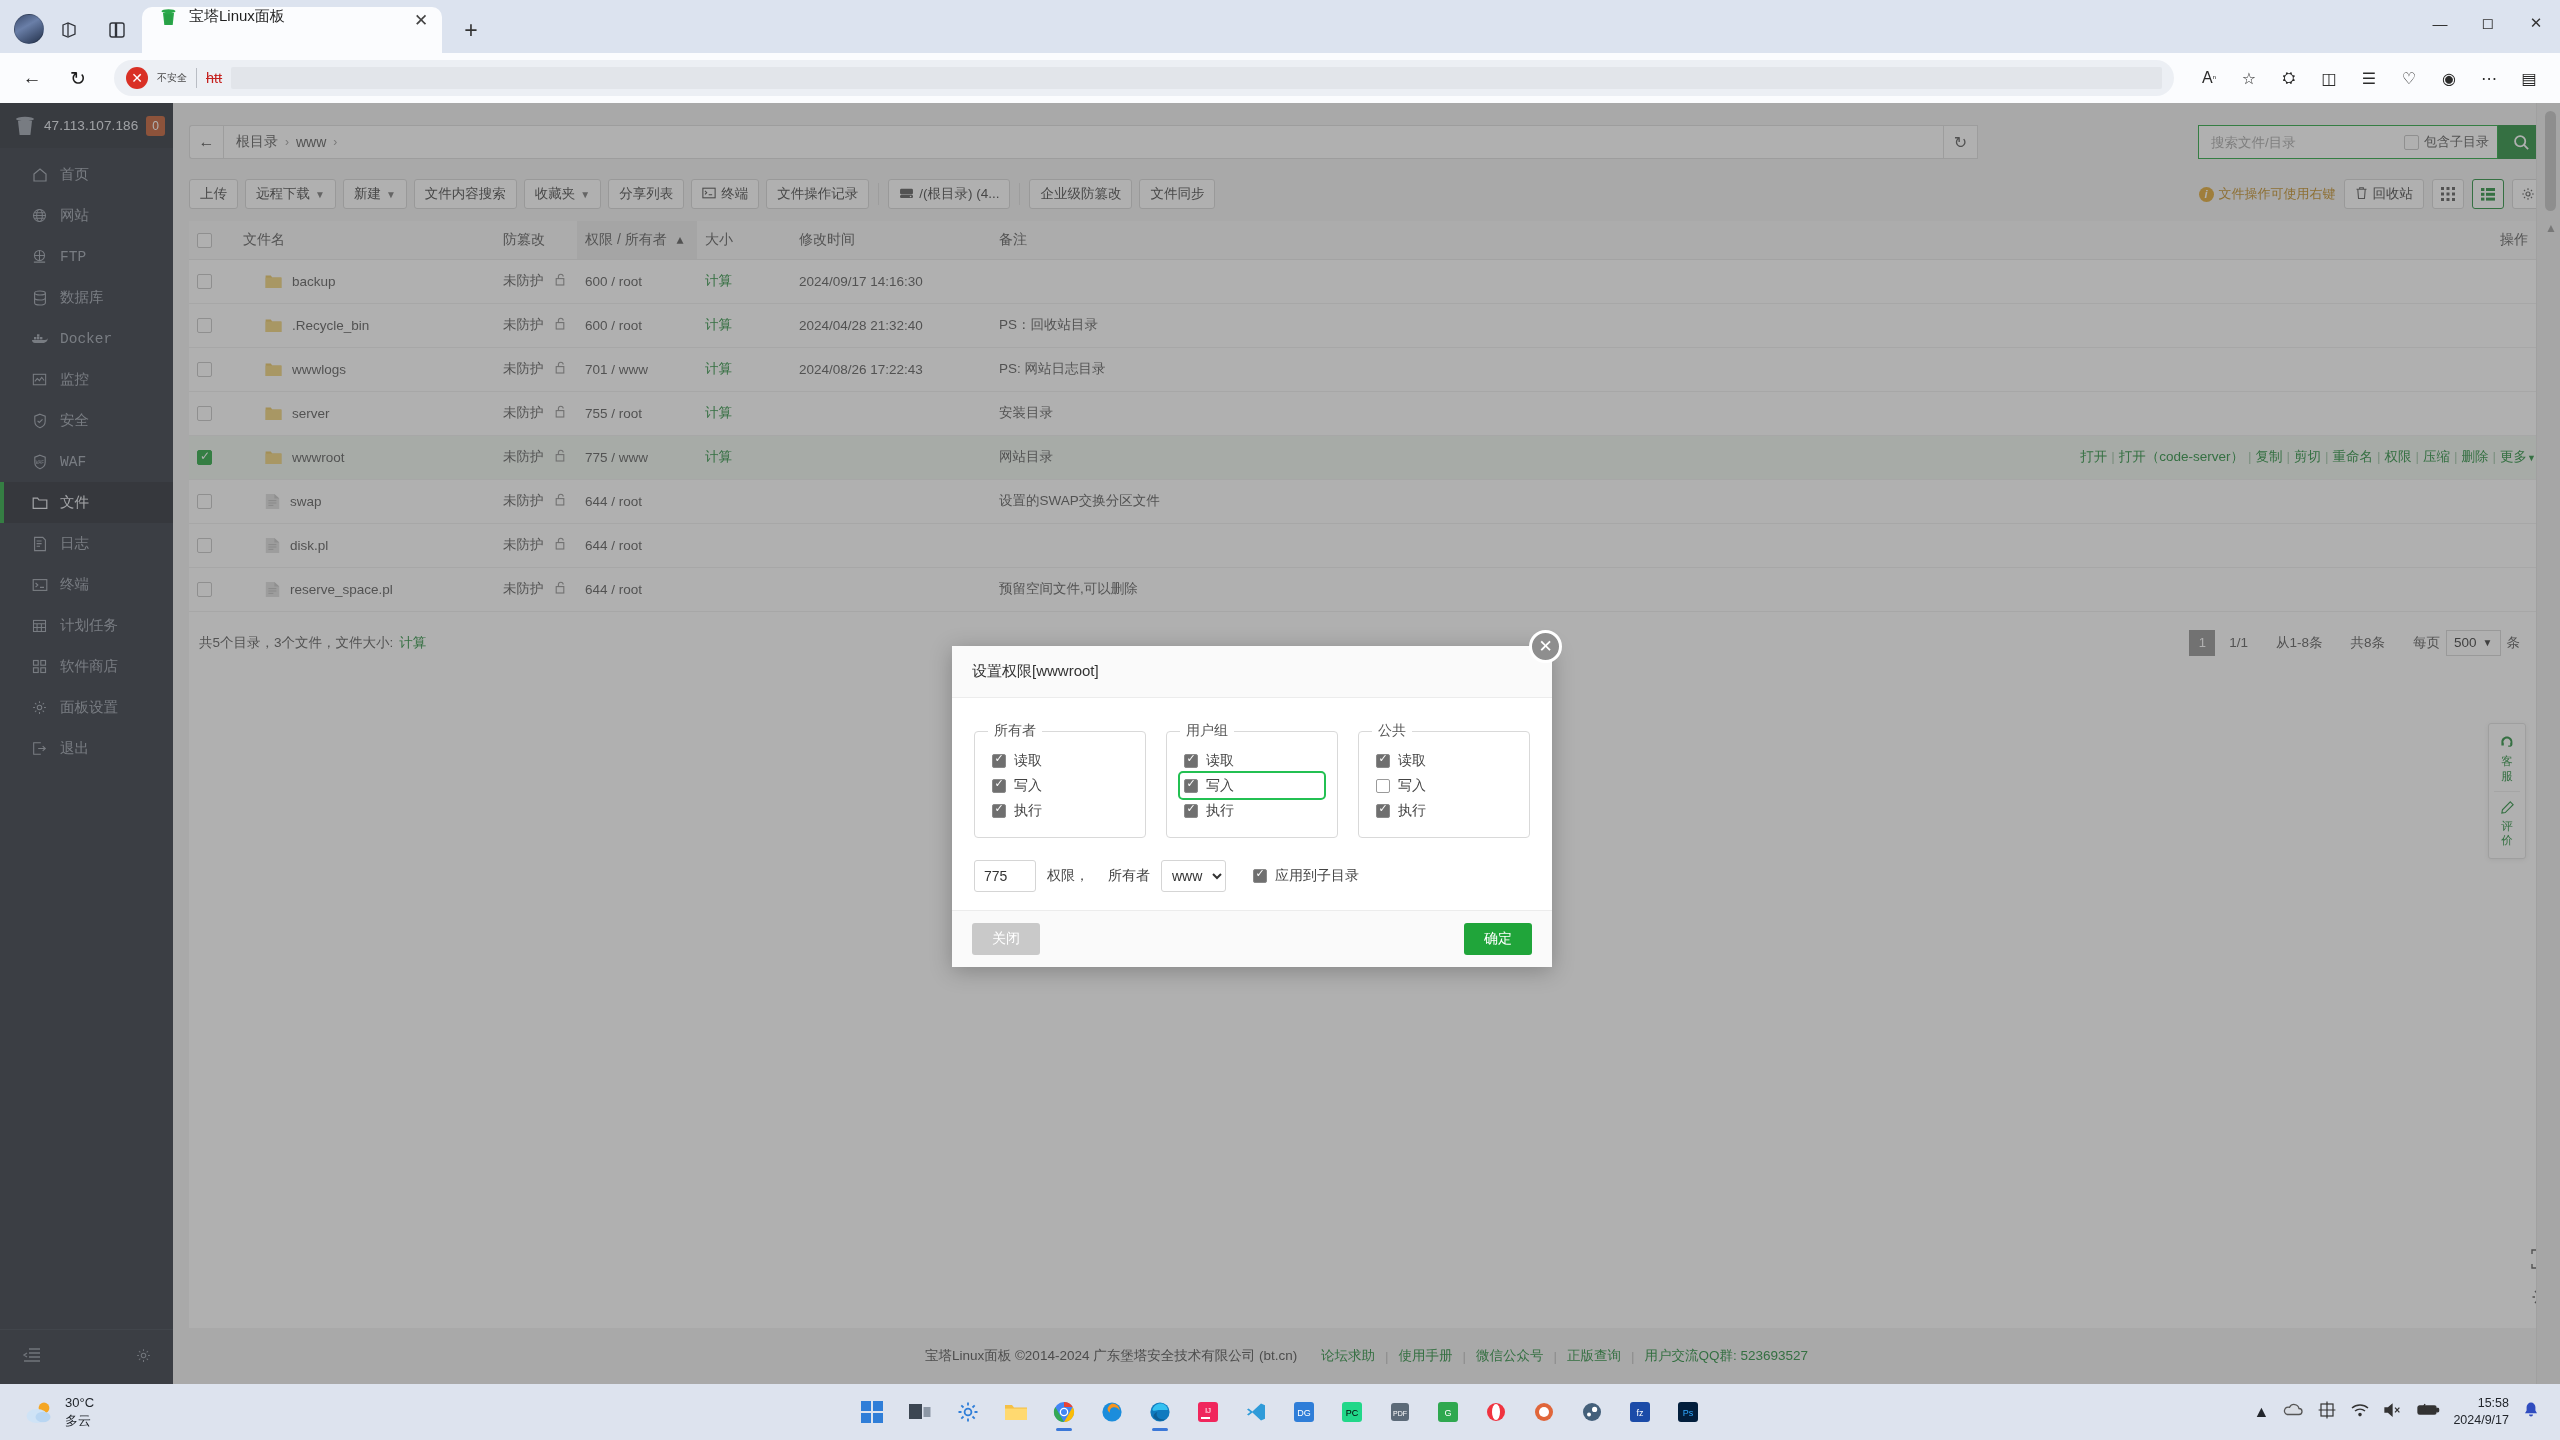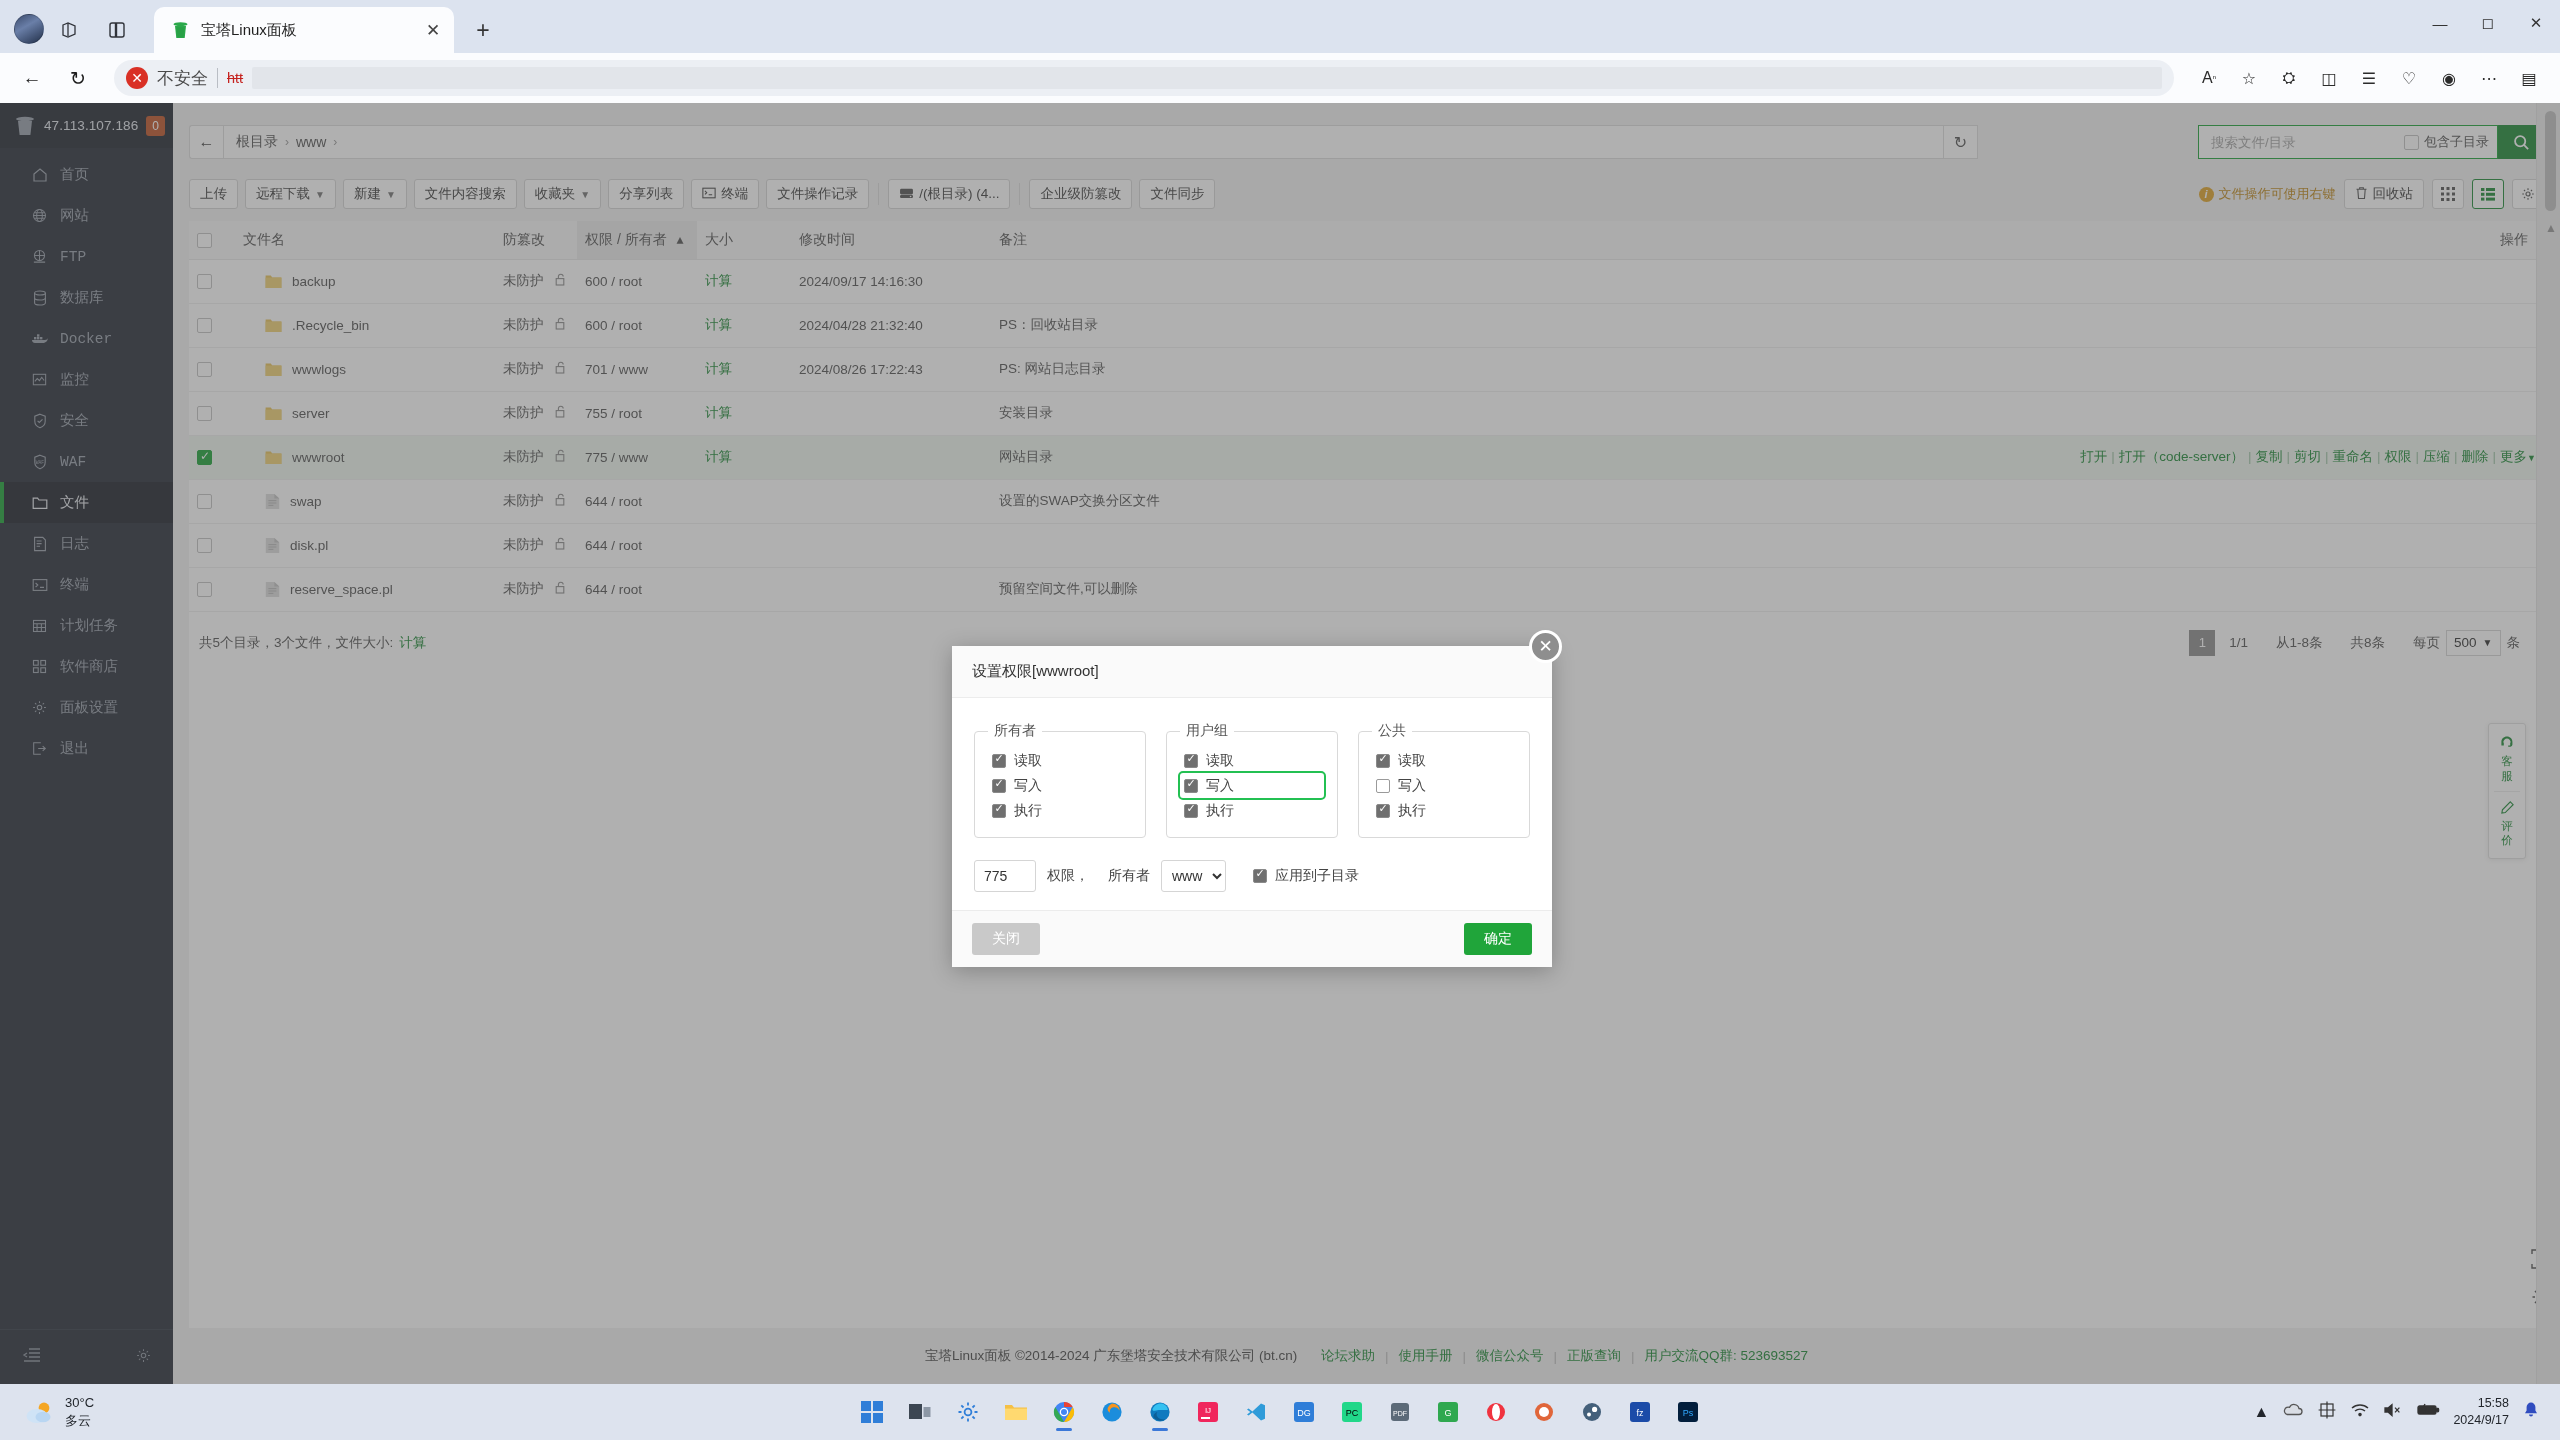--- a/index.html
+++ b/index.html
@@ -16,39 +16,39 @@
     padding-left: 14px; gap: 2px; position: relative; flex: 0 0 53px;
   }
   .tb-icon { width: 46px; height: 46px; display:flex; align-items:center; justify-content:center; color:#30333a; }
   .profile-av {
     width: 30px; height: 30px; border-radius: 50%;
     background: linear-gradient(150deg,#3a4a6b 0%, #6a7fa8 40%, #22304a 100%);
     margin-bottom: 9px; border: 1px solid rgba(0,0,0,.15);
   }
   .tab {
     height: 46px; min-width: 300px; max-width: 320px; background: #fbfcfe;
-    border-radius: 10px 10px 0 0; display: flex; align-items: center;
-    padding: 0 8px 0 16px; gap: 11px; margin-left: 12px; position: relative;
+    border-radius: 10px 10px 0 0; display: flex; 
+    padding: 0 8px 0 16px; gap: 11px; margin-left: 0; position: relative;
   }
   .tab-fav { width: 20px; height: 20px; flex: 0 0 20px; display:flex; align-items:center; justify-content:center;}
   .tab-title { flex: 1; font-size: 15px; color: #1f1f1f; white-space: nowrap; overflow: hidden; }
   .tab-close { width: 26px; height: 26px; border-radius: 4px; display:flex; align-items:center; justify-content:center; font-size:17px; color:#444; }
   .tab-new { width: 38px; height: 38px; margin: 0 0 4px 8px; display:flex; align-items:center; justify-content:center; font-size:23px; color:#333; border-radius:6px;}
   .winctl { position:absolute; right: 0; top: 0; height: 46px; display:flex; }
   .winctl div { width: 48px; height: 46px; display:flex; align-items:center; justify-content:center; font-size:15px; color:#333; }
 
   .navbar { height: 50px; background: #fbfcfe; display: flex; align-items: center; padding: 0 12px; gap: 6px; flex: 0 0 50px;}
   .nav-btn { width: 40px; height: 40px; border-radius: 50%; display:flex; align-items:center; justify-content:center; color:#1b1b1b; font-size:19px; }
   .omnibox {
     flex: 1; height: 36px; background: #eceff4; border-radius: 18px;
     display: flex; align-items: center; padding: 0 12px; gap: 9px; margin: 0 10px;
     min-width: 0;
   }
   .sec-badge { width: 22px; height: 22px; border-radius: 50%; background:#d93025; color:#fff; display:flex;align-items:center;justify-content:center;font-size:14px;font-weight:bold;}
-  .sec-txt { font-size: 17px; color: #4a4a4a; white-space:nowrap;}
+  .sec-txt { font-size: 10px; color: #4a4a4a; white-space:nowrap;}
   .omnibox .divider { width:1px; height:20px; background:#b9bdc4; }
   .url-red { font-size:14.5px; color:#c5221f; text-decoration: line-through; }
   .url-mask { flex:1; height:22px; background:#e2e5ea; border-radius:2px; }
   .nav-right { display:flex; align-items:center; gap: 2px; }
   .nav-right .nb { width: 38px; height: 38px; border-radius: 6px; display:flex; align-items:center;justify-content:center; color:#2b2b2b;}
 
   
   .page { flex: 1; display: flex; position: relative; background: #f1f1f1; overflow: hidden; }
 
   

